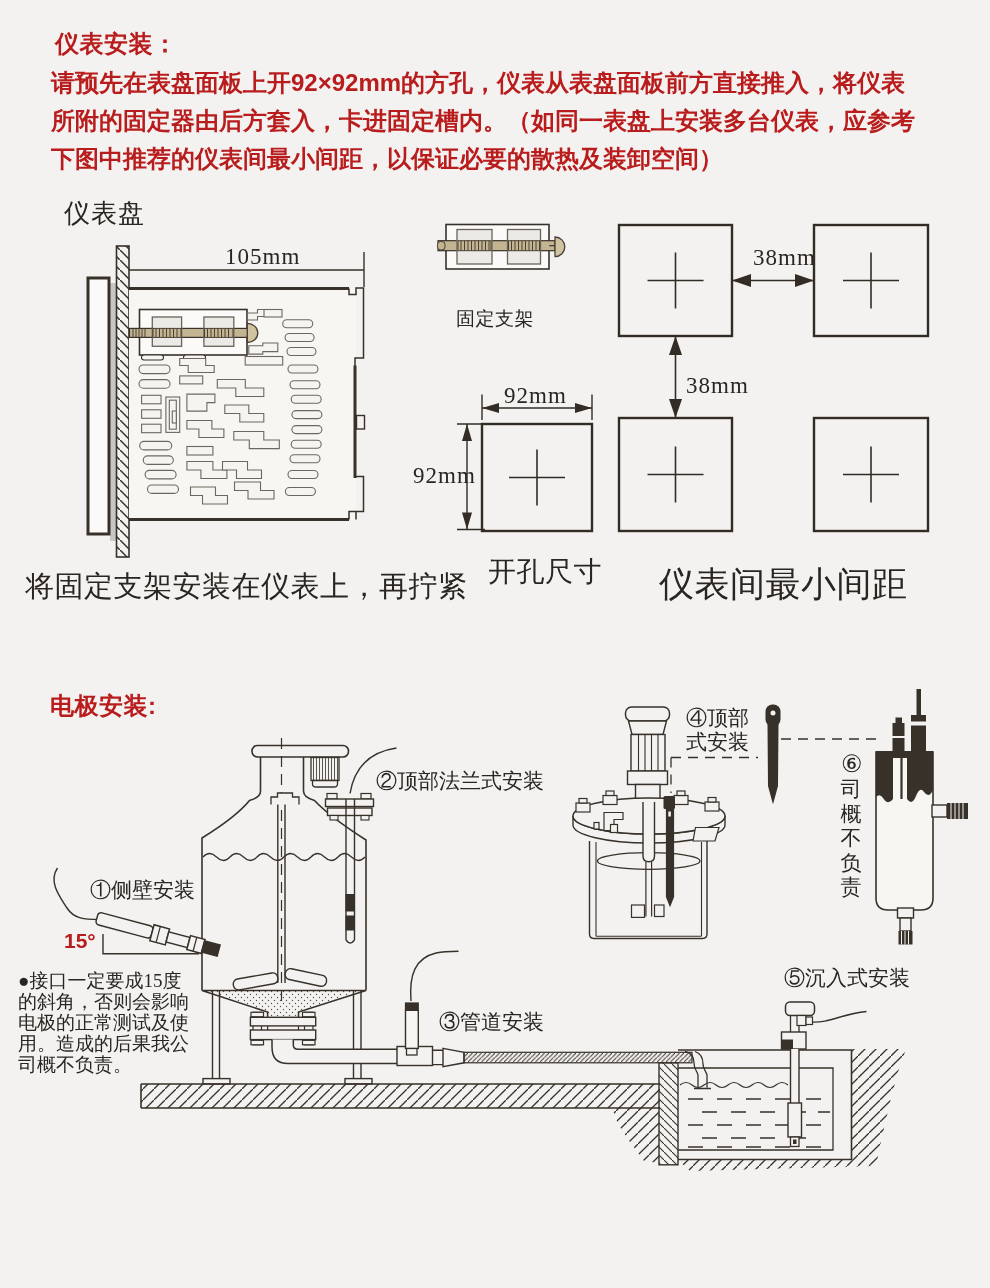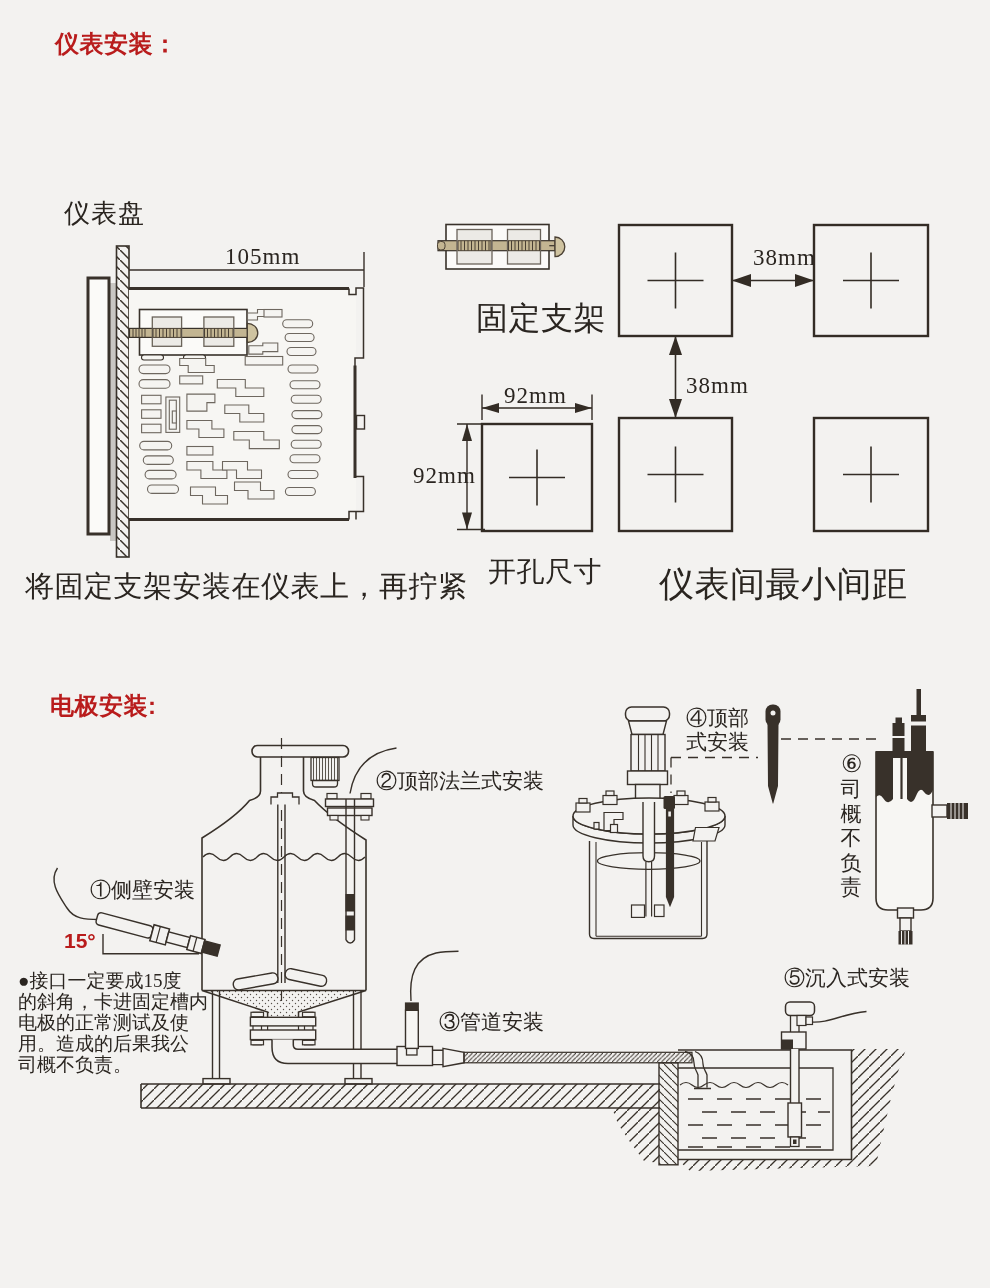--- a/index.html
+++ b/index.html
@@ -4,21 +4,21 @@
 <style>
   html,body{margin:0;padding:0;}
   #page{position:relative;width:990px;height:1288px;background:#f3f2f0;overflow:hidden;
         font-family:"Liberation Sans", sans-serif;}
   .txt{position:absolute;white-space:pre;color:#252220;}
   .hei{font-family:"Liberation Sans", sans-serif;font-weight:bold;color:#b91c1c;}
   .song{font-family:"Liberation Serif", serif;font-weight:normal;color:#2a2520;}
   .h1{font-size:24px;line-height:24px;letter-spacing:0.5px;}
   .body24{font-size:24px;line-height:38px;letter-spacing:0px;}
   .lbl26{font-size:26px;line-height:26px;letter-spacing:1px;}
-  .lbl25{font-size:32px;line-height:25px;letter-spacing:0.5px;margin-left:20px;}
+  .lbl25{font-size:19px;line-height:25px;letter-spacing:0.5px;}
   .dim25{font-size:23px;line-height:23px;letter-spacing:1px;}
   .lbl28{font-size:28px;line-height:28px;letter-spacing:0.5px;}
   .lbl35{font-size:35px;line-height:35px;letter-spacing:0.5px;}
   .cap29{font-size:29px;line-height:32px;letter-spacing:0.5px;}
   .lbl21{font-size:21px;line-height:23.5px;letter-spacing:0px;}
   .note19{font-size:19px;line-height:21px;letter-spacing:0px;}
   .b21{font-size:21px;line-height:21px;}
   .h32{font-size:32px;line-height:32px;letter-spacing:0px;}
   .b24{font-size:24px;line-height:24px;letter-spacing:0.8px;}
   .vert{white-space:normal !important;width:22px;word-break:break-all;line-height:24.6px;text-align:center;}
@@ -403,20 +403,21 @@
     <path d="M951,803 v16 M955,803 v16 M959,803 v16 M963,803 v16" stroke="#f3f2f0" stroke-width="1"></path>
 
     <rect x="897.5" y="908" width="16" height="10" fill="#f3f2f0" stroke-width="1.4"></rect>
     <rect x="900" y="918" width="11" height="13" fill="#f3f2f0" stroke-width="1.4"></rect>
     <rect x="898.5" y="931" width="14" height="13.5" fill="#38312a" stroke="none"></rect>
     <path d="M901.5,931 v13.5 M905,931 v13.5 M908.5,931 v13.5" stroke="#f3f2f0" stroke-width="1"></path>
   </g>
 </svg>
 
 <div class="txt hei h1" style="left:55px;top:32px;">仪表安装：</div>
+<div class="txt hei body24" style="left:51px;top:64px;"><div>请预先在表盘面板上开92×92mm的方孔，仪表从表盘面板前方直接推入，将仪表</div><div>所附的固定器由后方套入，卡进固定槽内。（如同一表盘上安装多台仪表，应参考</div><div>下图中推荐的仪表间最小间距，以保证必要的散热及装卸空间）</div></div>
 
 <div class="txt song lbl26" style="left:64px;top:201px;">仪表盘</div>
 <div class="txt song dim25" style="left:225px;top:245px;">105mm</div>
 <div class="txt song lbl25" style="left:456px;top:306px;">固定支架</div>
 <div class="txt song dim25" style="left:504px;top:384px;">92mm</div>
 <div class="txt song dim25" style="left:413px;top:464px;">92mm</div>
 <div class="txt song dim25" style="left:753px;top:246px;">38mm</div>
 <div class="txt song dim25" style="left:686px;top:374px;">38mm</div>
 <div class="txt song lbl28" style="left:488px;top:558px;">开孔尺寸</div>
 <div class="txt song lbl35" style="left:659px;top:567px;">仪表间最小间距</div>
@@ -424,16 +425,16 @@
 
 <div class="txt hei h1" style="left:50px;top:694px;">电极安装:</div>
 <div class="txt song lbl21" style="left:90px;top:879px;">①侧壁安装</div>
 <div class="txt hei b21" style="left:64px;top:930px;">15°</div>
 <div class="txt song lbl21" style="left:376px;top:770px;">②顶部法兰式安装</div>
 <div class="txt song lbl21" style="left:439px;top:1011px;text-align:center;">③管道安装</div>
 <div class="txt song lbl21" style="left:686px;top:707px;"><div>④顶部</div><div>式安装</div></div>
 <div class="txt song lbl21" style="left:784px;top:967px;">⑤沉入式安装</div>
 <div class="txt song" style="left:841px;top:752px;font-size:24px;line-height:24px;">⑥</div>
 <div class="txt song vert" style="left:840px;top:777px;font-size:21px;">司概不负责</div>
-<div class="txt song note19" style="left:18px;top:970px;"><div>●接口一定要成15度</div><div>的斜角，卡进固定槽内</div><div>电极的正常测试及使</div><div>用。造成的后果我公</div><div>司概不负责。</div></div>
+<div class="txt song note19" style="left:18px;top:970px;"><div>●接口一定要成15度</div><div>的斜角，否则会影响</div><div>电极的正常测试及使</div><div>用。造成的后果我公</div><div>司概不负责。</div></div>
 
 
 </div>
 
 </body></html>

